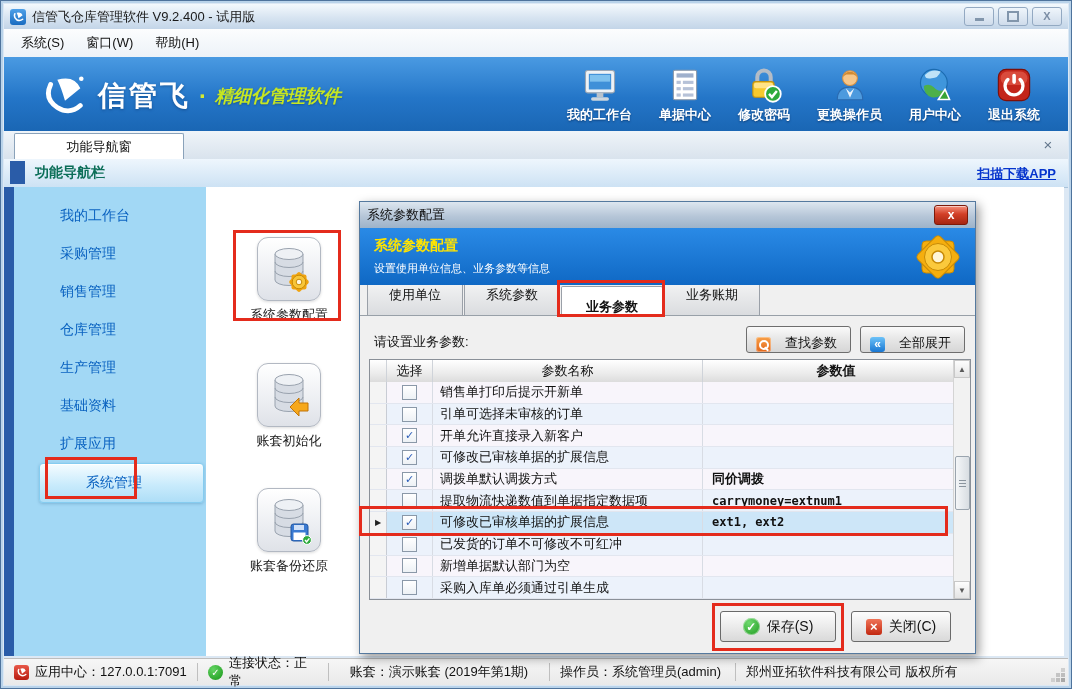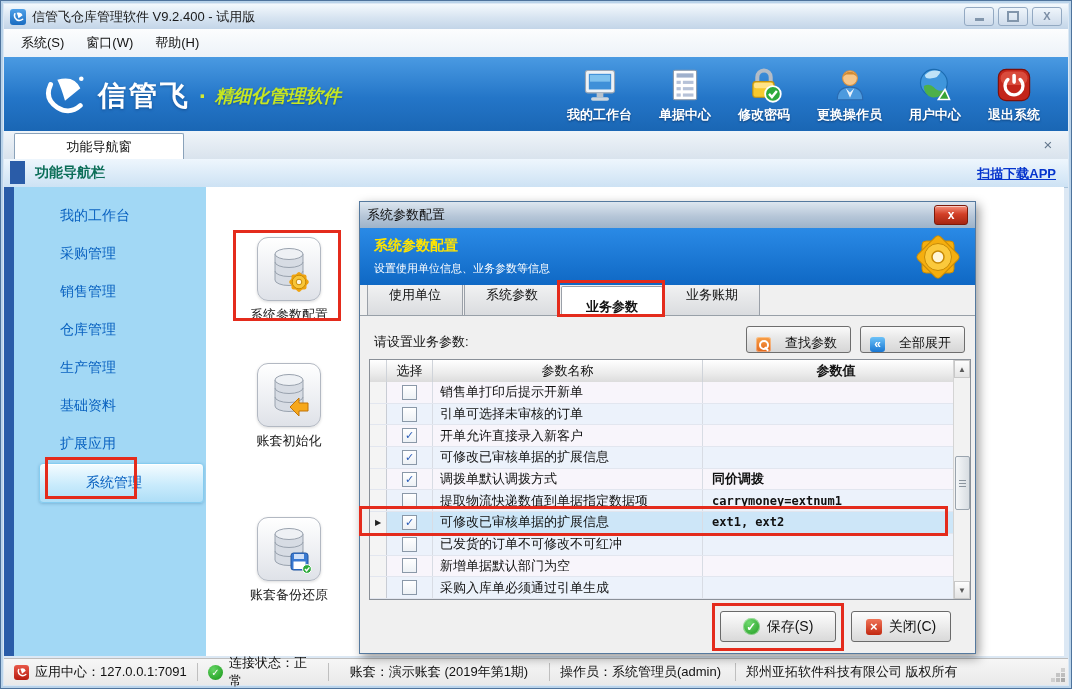--- a/index.html
+++ b/index.html
@@ -354,21 +354,21 @@
     <div class="mbtn">
       <svg width="46" height="50" viewBox="0 0 46 50">
         <path d="M9 10 v26 a14 5.5 0 0 0 28 0 v-26" fill="#d7dce4" stroke="#99a2ae"></path>
         <path d="M9 18 a14 5.5 0 0 0 28 0 M9 27 a14 5.5 0 0 0 28 0" stroke="#99a2ae" fill="none"></path>
         <ellipse cx="23" cy="10" rx="14" ry="5.5" fill="#eef1f5" stroke="#99a2ae"></ellipse>
         <path d="M24 37 l9-9 v5 h9 v8 h-9 v5 z" fill="#f6a81c" stroke="#c07408" transform="rotate(0 32 37)"></path>
       </svg>
     </div>
     <div class="mlabel">账套初始化</div>
   </div>
-  <div class="module" style="left:233px;top:487px;margin-top:29px;">
+  <div class="module" style="left:233px;top:487px;">
     <div class="mbtn">
       <svg width="46" height="50" viewBox="0 0 46 50">
         <path d="M9 10 v26 a14 5.5 0 0 0 28 0 v-26" fill="#d7dce4" stroke="#99a2ae"></path>
         <path d="M9 18 a14 5.5 0 0 0 28 0 M9 27 a14 5.5 0 0 0 28 0" stroke="#99a2ae" fill="none"></path>
         <ellipse cx="23" cy="10" rx="14" ry="5.5" fill="#eef1f5" stroke="#99a2ae"></ellipse>
         <rect x="25" y="29" width="17" height="17" rx="2.5" fill="#3a7ad2" stroke="#1f54a0"></rect>
         <rect x="28" y="30" width="10" height="5" fill="#cfe0f8"></rect>
         <rect x="27.5" y="37.5" width="12" height="7.5" fill="#fff"></rect>
         <circle cx="41" cy="45" r="4.4" fill="#2eaa3c" stroke="#fff"></circle>
           <path d="M39 45 l1.6 1.8 l2.8-3.4" stroke="#fff" stroke-width="1.4" fill="none"></path>

